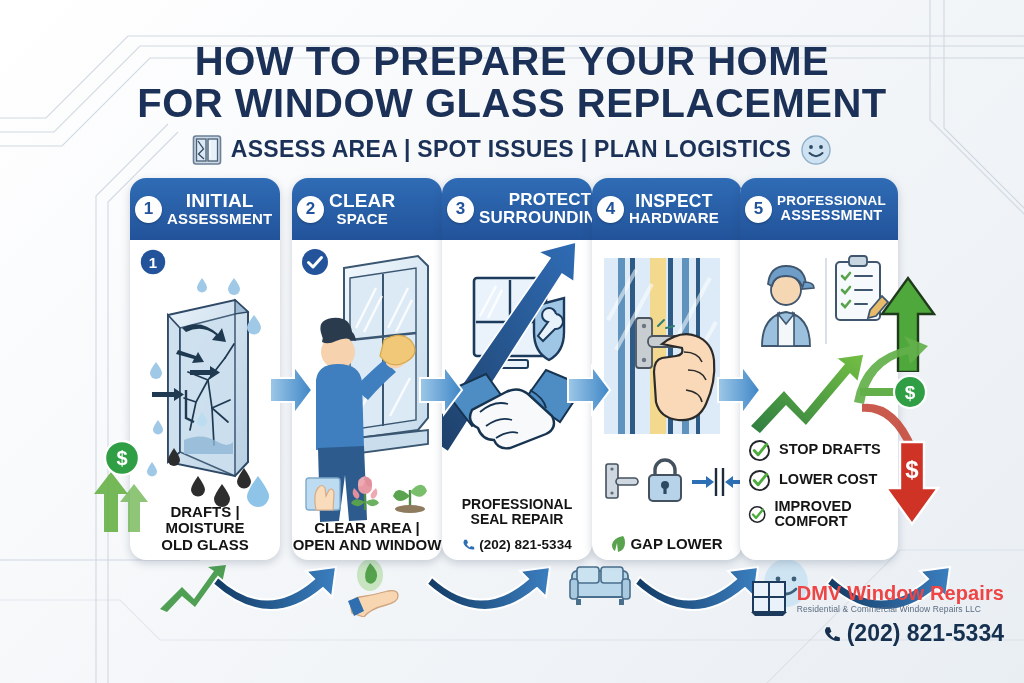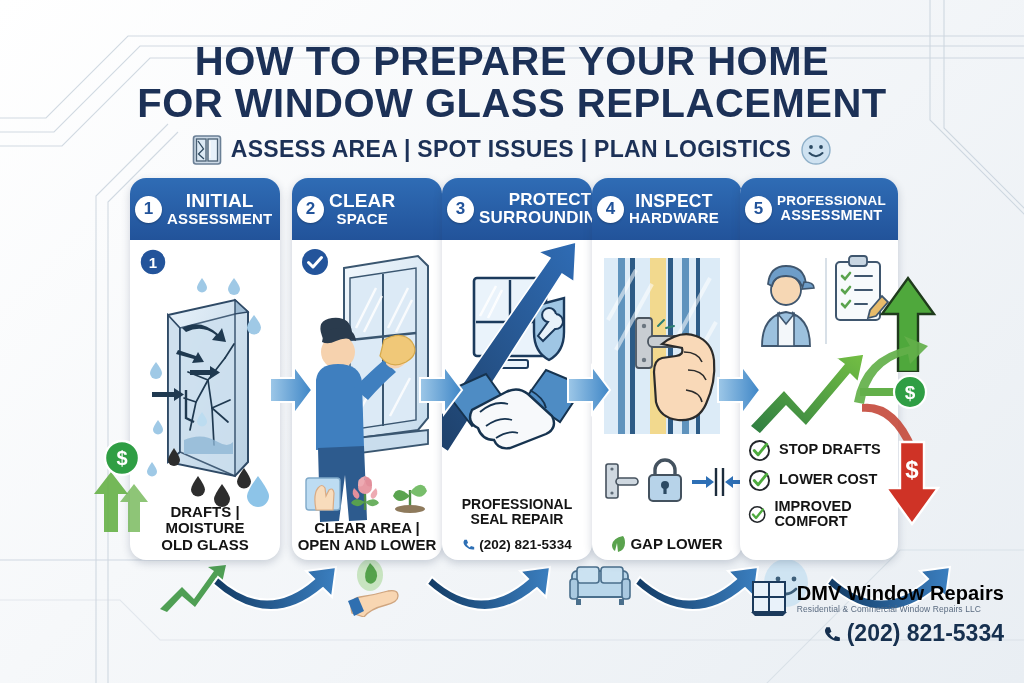--- a/index.html
+++ b/index.html
@@ -74,21 +74,21 @@
   
   .conn { position:absolute; z-index:7; }
 
   
   .footer {
     position:absolute; right:20px; bottom:12px; z-index:9;
     display:flex; flex-direction:column; align-items:flex-end;
   }
   .brand-row { display:flex; align-items:center; gap:8px; }
   .brand-text { text-align:left; }
-  .brand-name { color:#000000; font-size:20px; font-weight:bold; letter-spacing:.1px; }
+  .brand-name { color:#ef4444; font-size:20px; font-weight:bold; letter-spacing:.1px; }
   .brand-tag { color:#5a6b80; font-size:8.5px; letter-spacing:.1px; margin-top:-1px; }
   .footer-phone {
     display:flex; align-items:center; gap:6px; margin-top:2px;
     color:#16304f; font-size:23px; font-weight:bold;
   }
   .card-phone {
     position:absolute; bottom:8px; left:0; width:100%;
     display:flex; align-items:center; justify-content:center; gap:4px;
     color:#141414; font-size:13.5px; font-weight:bold;
   }
@@ -291,21 +291,21 @@
         </g>
         <g transform="translate(100,234)">
           <path d="M18 36 L18 16" stroke="#4d8c45" stroke-width="2.4"></path>
           <path d="M18 22 q-13 -12 -17 0 q6 10 17 0" fill="#5aa44f"></path>
           <path d="M18 18 q12 -14 17 -1 q-6 11 -17 1" fill="#78be6b"></path>
           <ellipse cx="18" cy="35" rx="15" ry="4" fill="#8e7a5c"></ellipse>
         </g>
       </svg>
       <div class="caption">
         <div>CLEAR AREA |</div>
-        <div>OPEN AND LOWER</div>
+        <div>OPEN AND WINDOW</div>
       </div>
     </div>
   </div>
 
   <div class="card c3" style="left:442px;">
     <div class="card-head">
       <div class="step-badge">3</div>
       <div class="head-text">
         <div class="head-l1">PROTECT</div>
         <div class="head-l2">SURROUNDINGS</div>

